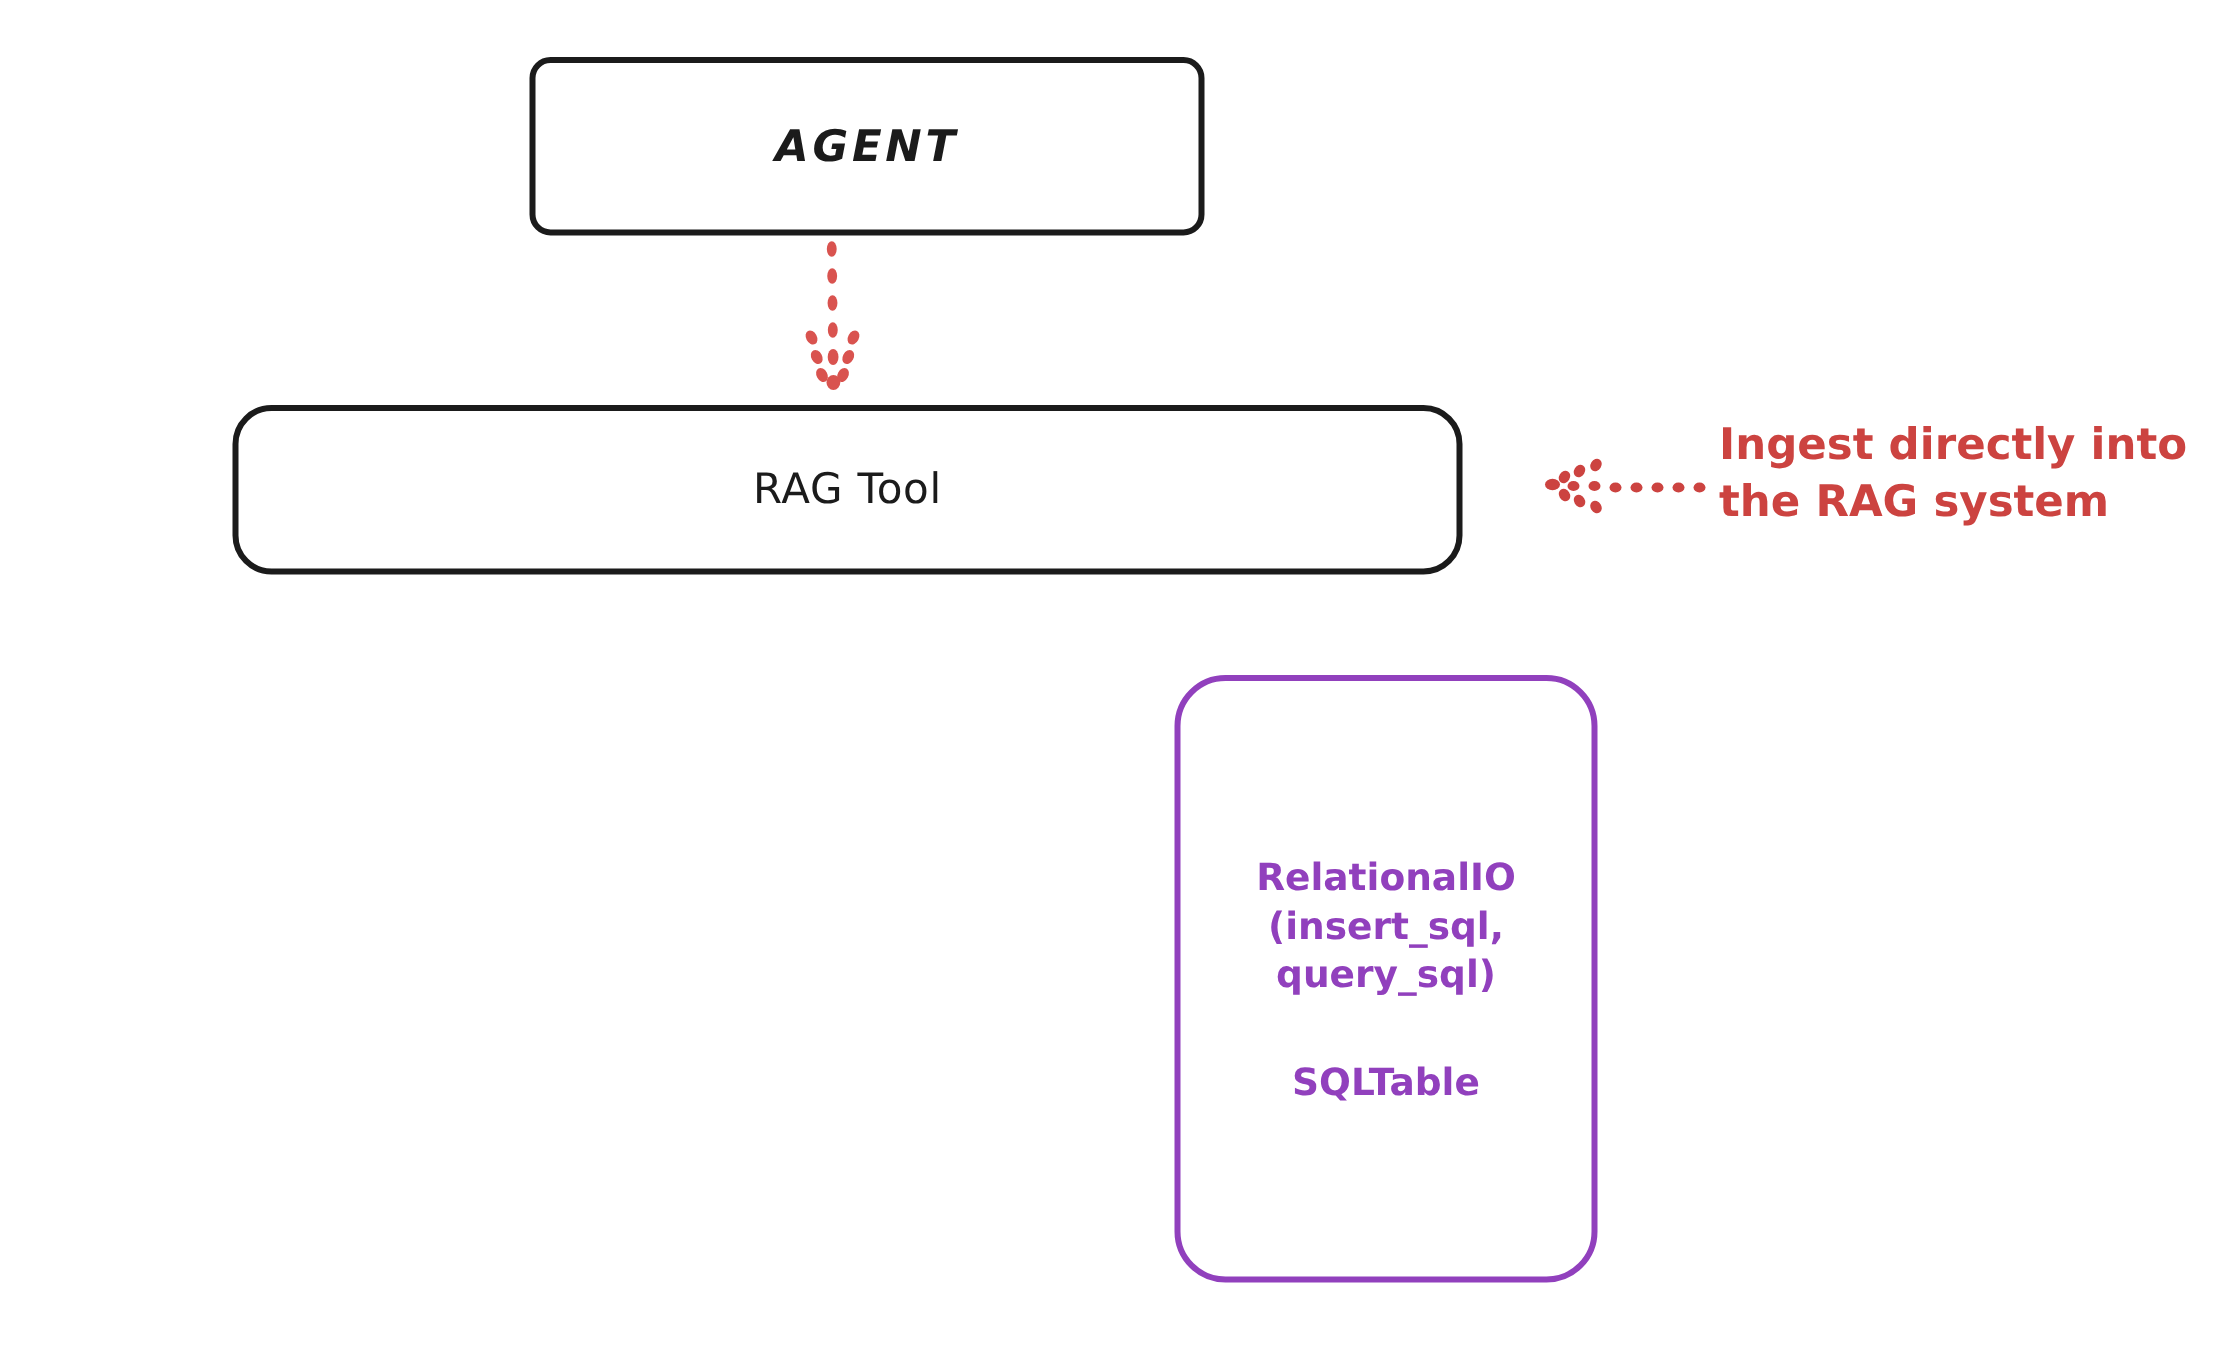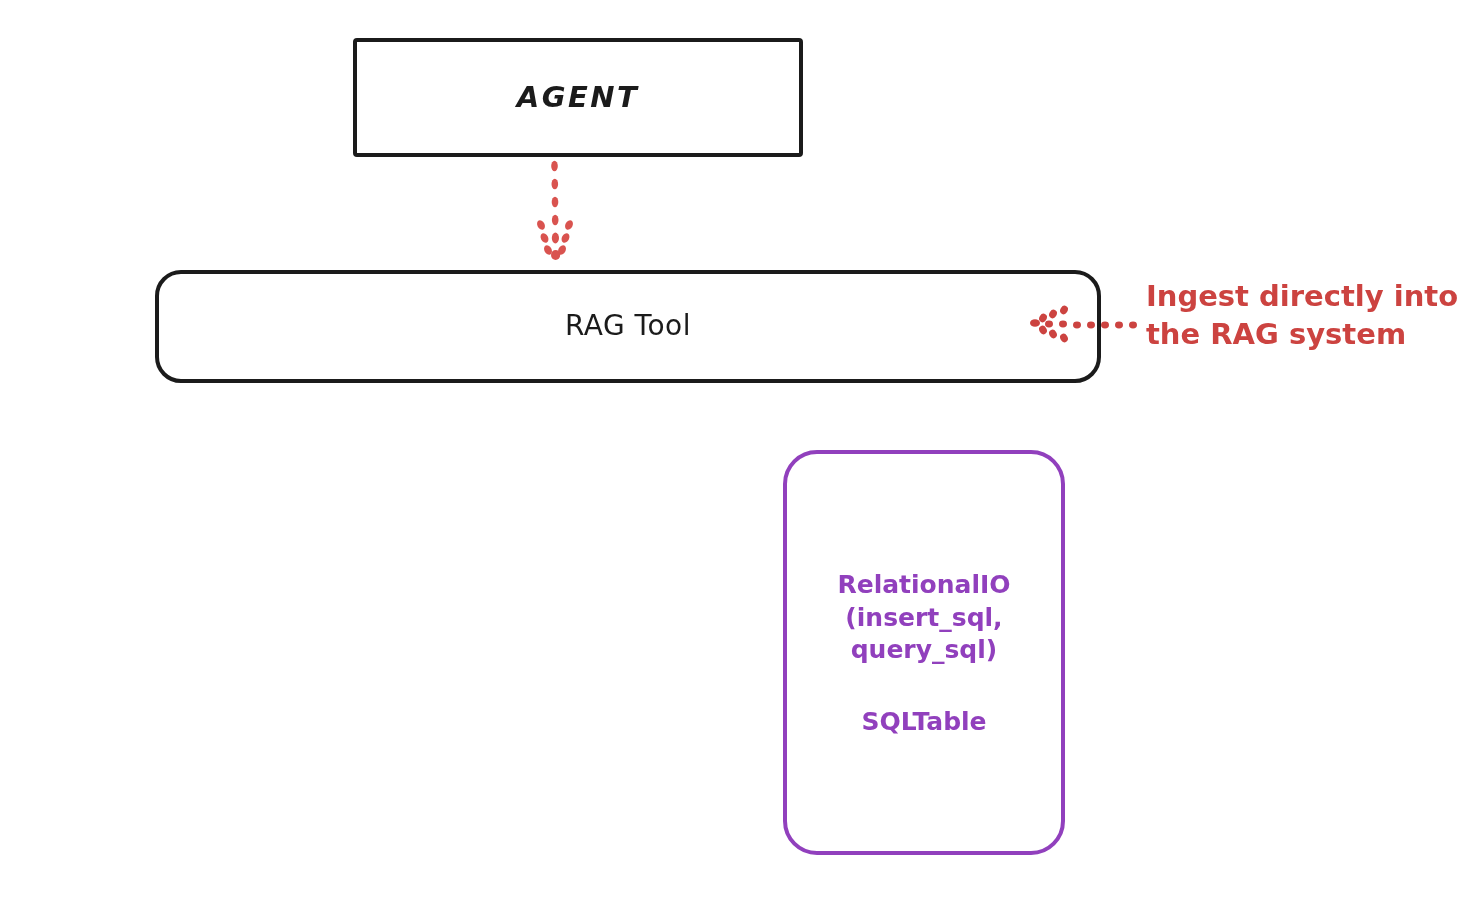--- a/index.html
+++ b/index.html
@@ -33,36 +33,36 @@
     line-height: 1.24;
   }
 
   
   #agent-node {
     left: 353px;
     top: 38px;
     width: 450px;
     height: 119px;
     border: 4.5px solid #1b1b1b;
-    border-radius: 4px;
+    border-radius: 14px;
   }
   #agent-node .node-label {
     font-family: "DejaVu Sans", sans-serif;
     font-size: 29px;
     font-style: italic;
     font-weight: 700;
     letter-spacing: 2.5px;
     color: #1b1b1b;
   }
 
   
   #rag-tool-node {
     left: 155px;
     top: 270px;
-    width: 946px;
+    width: 820px;
     height: 113px;
     border: 4.5px solid #1b1b1b;
     border-radius: 26px;
   }
   #rag-tool-node .node-label {
     font-family: "DejaVu Sans", sans-serif;
     font-size: 28px;
     font-weight: 400;
     letter-spacing: 0.5px;
     color: #1b1b1b;

